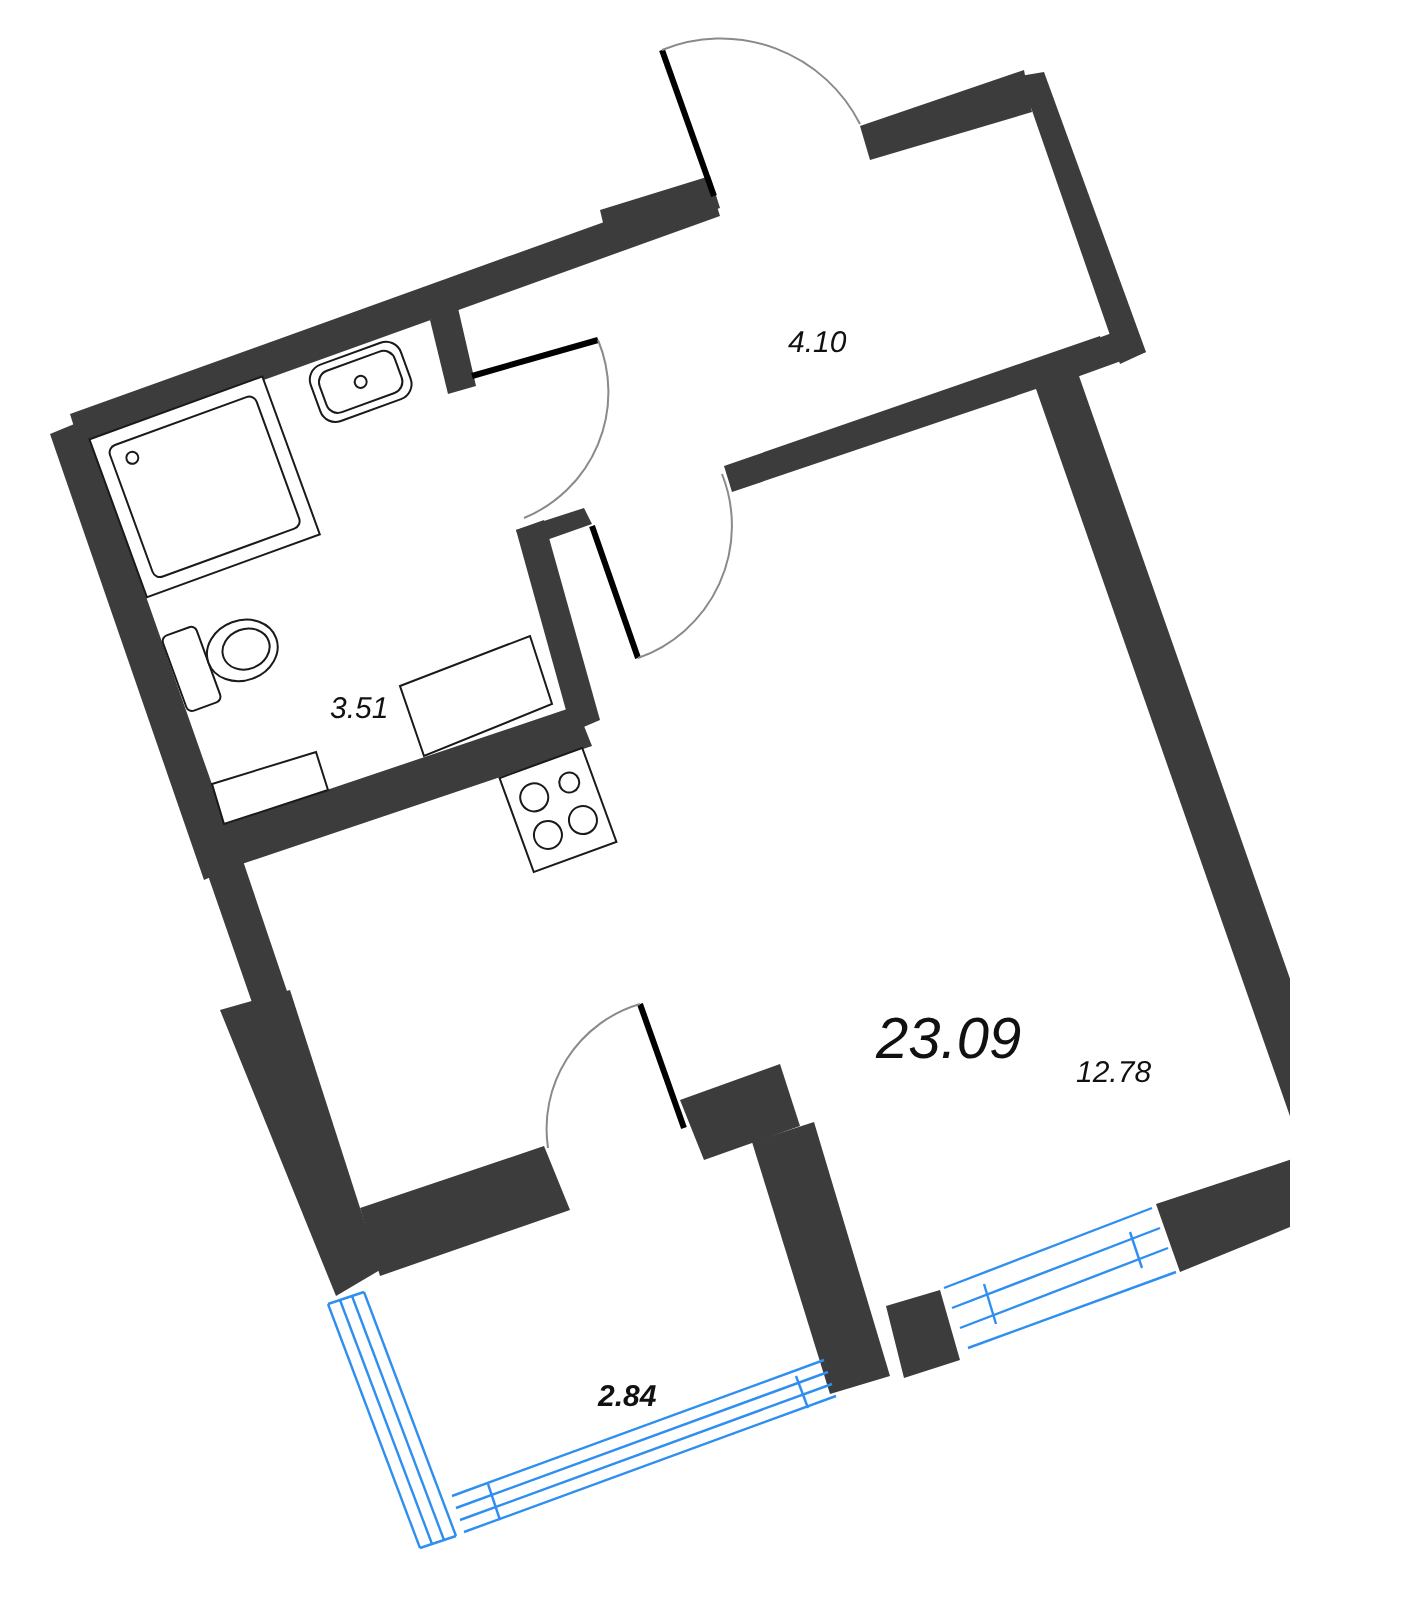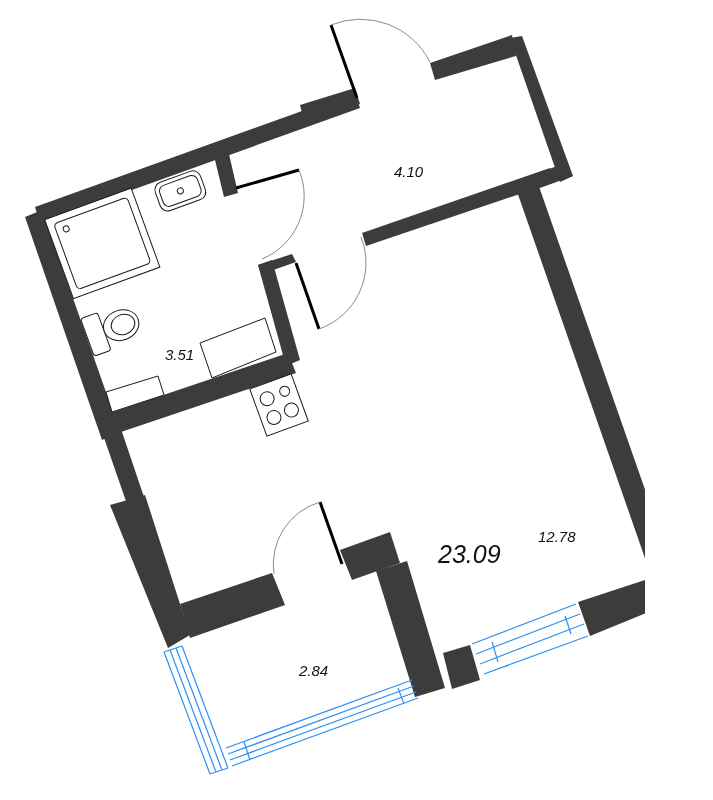--- a/index.html
+++ b/index.html
@@ -5,21 +5,21 @@
   html, body { margin:0; padding:0; background:#ffffff; }
   .canvas { position:relative; width:645px; height:800px; overflow:hidden; background:#ffffff; }
   svg { position:absolute; left:0; top:0; }
   .wall { fill:#3c3c3c; }
   .door-leaf { stroke:#000; stroke-width:3; fill:none; }
   .door-arc { stroke:#8a8a8a; stroke-width:1; fill:none; }
   .fixture { stroke:#1a1a1a; stroke-width:1; fill:#ffffff; }
   .win { stroke:#2f8ff0; stroke-width:1.2; fill:none; }
   .label { position:absolute; font-family:"Liberation Sans", sans-serif; font-style:italic; color:#111; white-space:nowrap; }
   .label.small { font-size:15px; }
-  .label.big { font-size:25px;margin-top:36px; }
+  .label.big { font-size:29px; }
 </style>
 </head>
 <body>
 
 <div class="canvas">
 <svg width="713" height="800" viewBox="0 0 713 800">
 
   <g>
 
     <polygon class="wall" points="35,207 355,92 360,108 40,223"></polygon>
@@ -128,14 +128,14 @@
       <line class="win" x1="492" y1="642" x2="498" y2="662"></line>
       <line class="win" x1="565" y1="616" x2="571" y2="634"></line>
     </g>
   </g>
 </svg>
 
 <div class="label small" style="left:394px;top:163px;">4.10</div>
 <div class="label small" style="left:165px;top:298px;margin-top:48px;">3.51</div>
 <div class="label big" style="left:438px;top:504px;">23.09</div>
 <div class="label small" style="left:538px;top:528px;">12.78</div>
-<div class="label small" style="left:299px;top:662px;">2.84</div>
+<div class="label small" style="left:299px;top:690px;font-weight:bold;">2.84</div>
 </div>
 
 </body></html>

